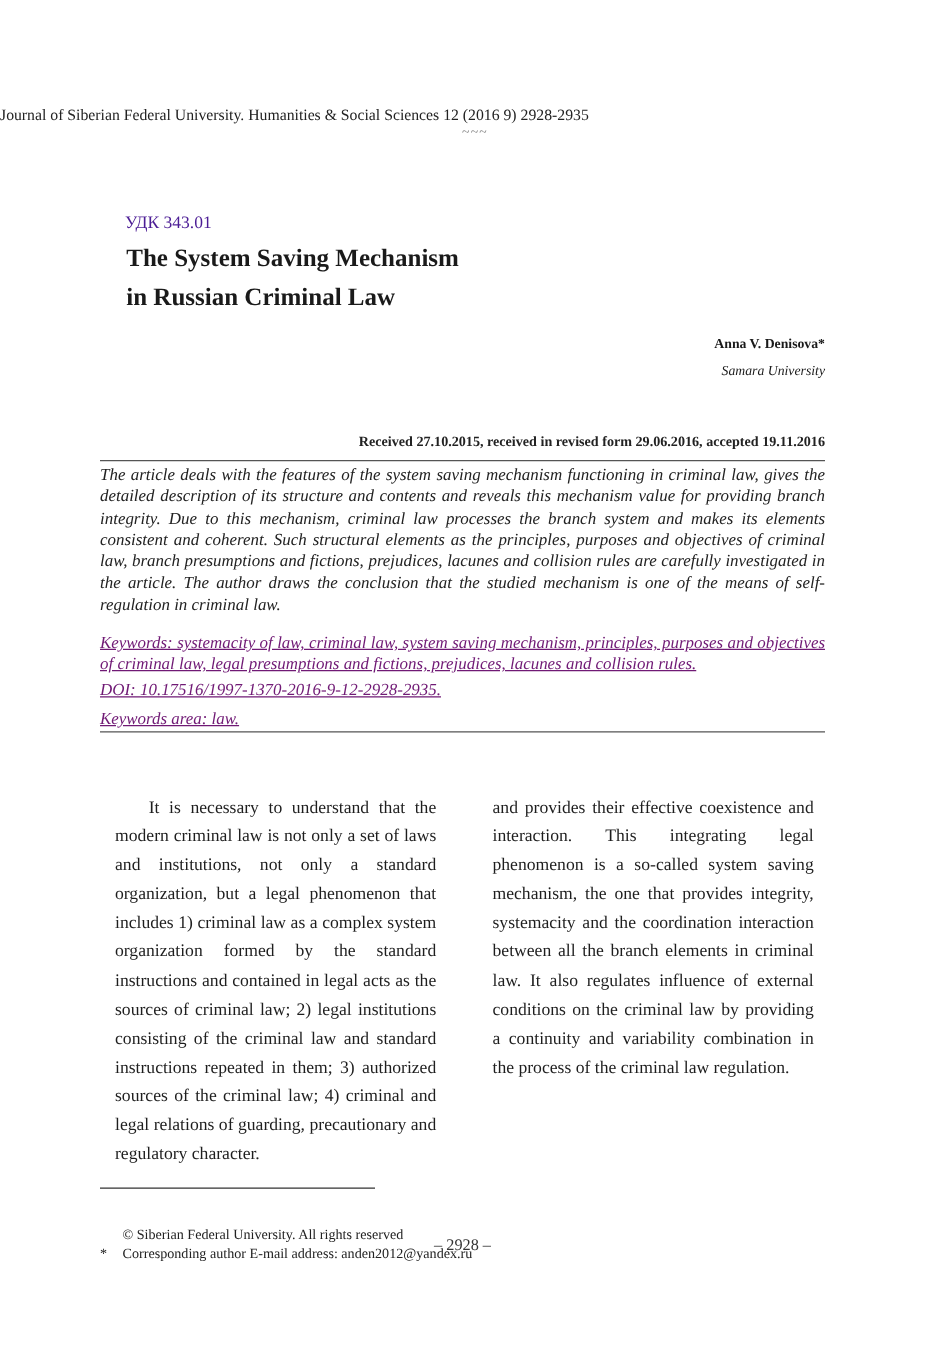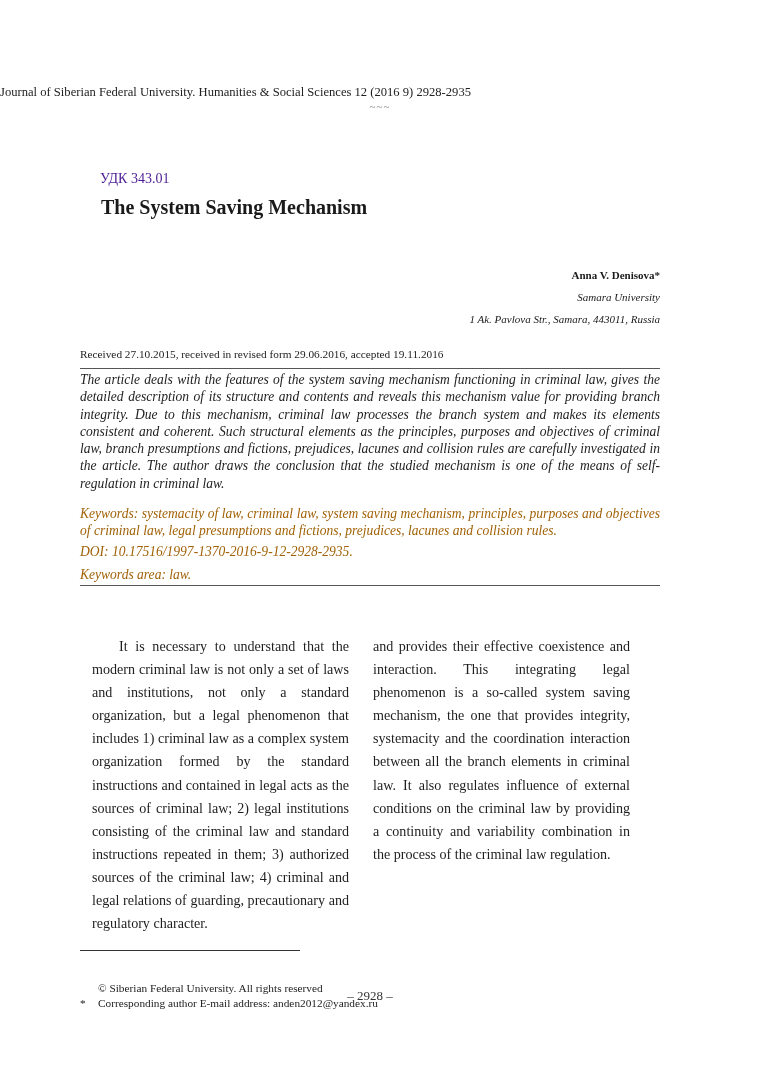--- a/index.html
+++ b/index.html
@@ -19,57 +19,57 @@
   .udc { left: 80px; top: 171px; font-size: 14px; color: #4c1d95; margin-left: 20px; }
   .title {
     left: 80px; top: 192px; font-size: 20px; font-weight: bold; line-height: 31px; color: #1a1a1a; margin-left: 21px;
   }
   .author-block {
     right: 100px; top: 264px; text-align: right; font-size: 11px; line-height: 22px;
   }
   .author-name { font-weight: bold; }
   .affil, .address { font-style: italic; }
   .received {
-    left: 80px; width: 580px; top: 348px; text-align: left; font-size: 11.3px; color: #222;
+    left: 80px; width: 580px; top: 348px; text-align: right; font-size: 11.3px; color: #222; font-weight: bold;
   }
   .rule { left: 80px; width: 580px; height: 1px; background: #555; }
   .abstract {
     left: 80px; width: 580px; top: 371px; font-style: italic; font-size: 13.55px; line-height: 17.3px;
     text-align: justify; color: #222;
   }
-  .meta-line { left: 80px; width: 580px; font-style: italic; font-size: 13.55px; line-height: 17.3px; text-align: justify; color: #a16207; }
+  .meta-line { left: 80px; width: 580px; font-style: italic; font-size: 13.55px; line-height: 17.3px; text-align: justify; color: #701a75; text-decoration: underline; }
   .body-col {
     top: 623px; width: 281px; font-size: 14.1px; line-height: 23.1px; text-align: justify; color: #1e1e1e;
   }
   .body-col p { margin: 12px; }
   .body-col p.indent { text-indent: 27px; }
   .col-left { left: 80px; }
-  .col-right { left: 361px; }
+  .col-right { left: 382px; }
   .fn-rule { left: 80px; top: 950px; width: 220px; height: 1px; background: #333; }
   .footnotes { left: 80px; top: 981px; font-size: 11.3px; line-height: 15px; color: #222; }
   .fn-row { display: flex; }
   .fn-mark { width: 18px; }
   .page-num { left: 0; width: 740px; top: 988px; text-align: center; font-size: 13px; color: #333; }
 </style>
 </head>
 <body>
 
 <div class="abs journal-header">Journal of  Siberian Federal University.  Humanities &amp; Social Sciences 12 (2016 9) 2928-2935</div>
 <div class="abs tilde">~~~</div>
 
 <div class="abs udc">УДК 343.01</div>
 
 <div class="abs title">
   <div>The System Saving Mechanism</div>
+  <div>in Russian Criminal Law</div>
 </div>
 
 <div class="abs author-block">
   <div class="author-name">Anna V. Denisova*</div>
   <div class="affil">Samara University</div>
-  <div class="address">1 Ak. Pavlova Str., Samara, 443011, Russia</div>
 </div>
 
 <div class="abs received">Received 27.10.2015, received in revised form 29.06.2016, accepted 19.11.2016</div>
 <div class="abs rule" style="top:368px;"></div>
 
 <div class="abs abstract">The article deals with the features of the system saving mechanism functioning in criminal law, gives the detailed description of its structure and contents and reveals this mechanism value for providing branch integrity. Due to this mechanism, criminal law processes the branch system and makes its elements consistent and coherent. Such structural elements as the principles, purposes and objectives of criminal law, branch presumptions and fictions, prejudices, lacunes and collision rules are carefully investigated in the article. The author draws the conclusion that the studied mechanism is one of the means of self-regulation in criminal law.</div>
 
 <div class="abs meta-line" style="top:505px;">Keywords: systemacity of law, criminal law, system saving mechanism, principles, purposes and objectives of criminal law, legal presumptions and fictions, prejudices, lacunes and collision rules.</div>
 <div class="abs meta-line" style="top:543px;">DOI: 10.17516/1997-1370-2016-9-12-2928-2935.</div>
 <div class="abs meta-line" style="top:566px;">Keywords area: law.</div>

